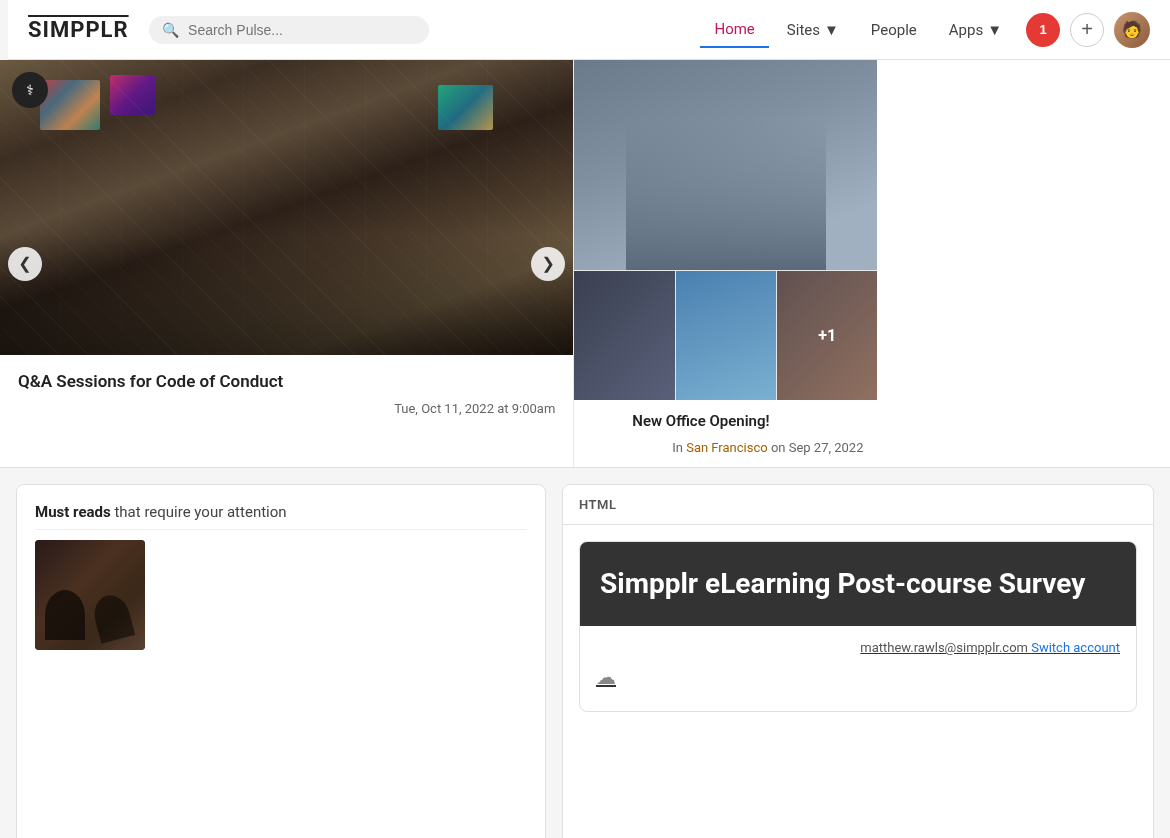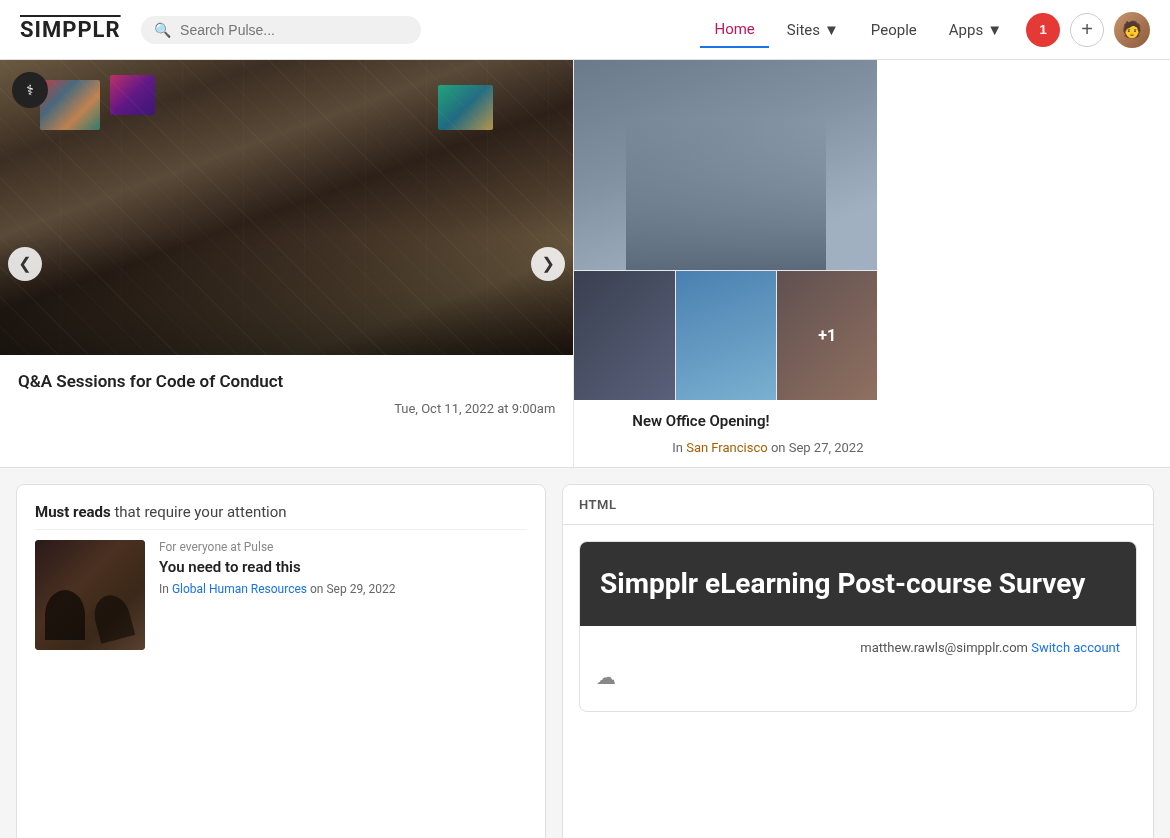--- a/index.html
+++ b/index.html
@@ -2,21 +2,21 @@
 <html><head>
   <meta charset="utf-8">
   <style>
     * { box-sizing: border-box; margin: 0; padding: 0; }
     body { font-family: -apple-system, BlinkMacSystemFont, 'Segoe UI', Roboto, sans-serif; background: #f5f5f5; color: #333; }
 
     
     .navbar {
       display: flex; align-items: center; background: #fff;
       border-bottom: 1px solid #e0e0e0; height: 60px; padding: 0 20px;
-      position: sticky; top: 0; z-index: 100;
+      position: sticky; top: 0; z-index: 100; margin-left: 8px;
     }
     .nav-logo { font-size: 22px; font-weight: 700; letter-spacing: 1px; color: #222; margin-right: 20px; }
     .nav-logo span { text-decoration: overline; }
     .nav-search {
       display: flex; align-items: center; background: #f0f0f0;
       border-radius: 20px; padding: 6px 14px; width: 280px; gap: 8px;
     }
     .nav-search input {
       border: none; background: transparent; outline: none;
       font-size: 14px; color: #555; width: 100%;
@@ -154,21 +154,21 @@
 
     
     .right-panel {
       flex: 1; background: #fff; border: 1px solid #e0e0e0; border-radius: 8px;
       overflow: hidden;
     }
     .panel-header {
       padding: 12px 16px; border-bottom: 1px solid #e0e0e0;
       font-size: 13px; font-weight: 600; color: #555; letter-spacing: 0.5px;
     }
-    .panel-content { padding: 0; overflow-y: auto; max-height: 280px; }
+    .panel-content { padding: 0; overflow-y: auto; max-height: 280px; text-decoration: underline; }
     .survey-card {
       margin: 16px; border: 1px solid #e0e0e0; border-radius: 8px; overflow: hidden;
     }
     .survey-header {
       background: #333; padding: 24px 20px;
       font-size: 28px; font-weight: 700; color: #fff; line-height: 1.3;
     }
     .survey-body { padding: 14px 16px; }
     .survey-email { font-size: 13px; color: #555; margin-bottom: 10px; text-align: right; }
     .survey-email a { color: #1a73e8; text-decoration: none; }
@@ -280,29 +280,20 @@
           <strong>Must reads</strong>
           <span>that require your attention</span>
         </div>
         <div class="read-item">
           <div class="read-img" style="position:relative;overflow:hidden;">
             <div style="position:absolute;inset:0;background:linear-gradient(135deg,#2a1a1a 0%,#4a3020 40%,#3a2818 70%,#5a4030 100%);"></div>
 
             <div style="position:absolute;bottom:10px;left:10px;width:40px;height:50px;background:rgba(0,0,0,0.6);border-radius:50% 50% 0 0;"></div>
             <div style="position:absolute;bottom:10px;right:15px;width:35px;height:45px;background:rgba(0,0,0,0.5);border-radius:50% 50% 0 0;transform:rotate(-15deg);"></div>
           </div>
-          <div class="read-content">
-            <div class="read-audience">For everyone at Pulse</div>
-            <div class="read-title">You need to read this</div>
-            <div class="read-meta">
-              <span>In</span>
-              <a> Global Human Resources </a>
-              <span>on Sep 29, 2022</span>
-            </div>
-          </div>
         </div>
       </div>
 
     </div>
 
     <div class="right-panel">
       <div class="panel-header">HTML</div>
       <div class="panel-content">
         <div class="survey-card">
           <div class="survey-header">

